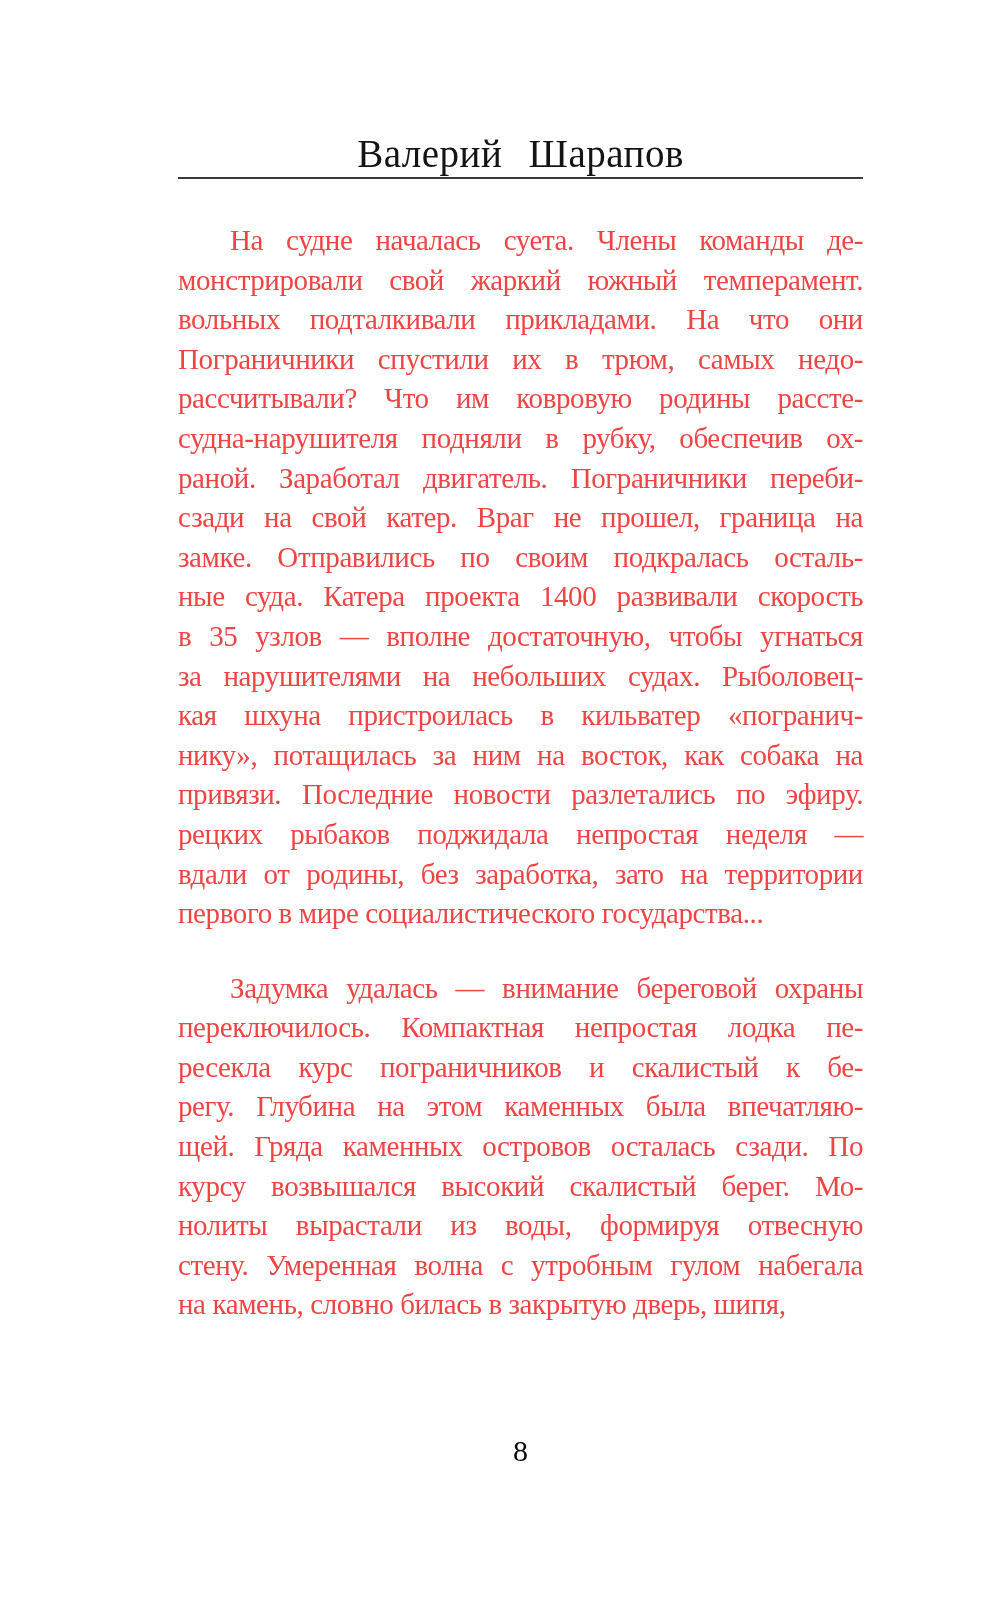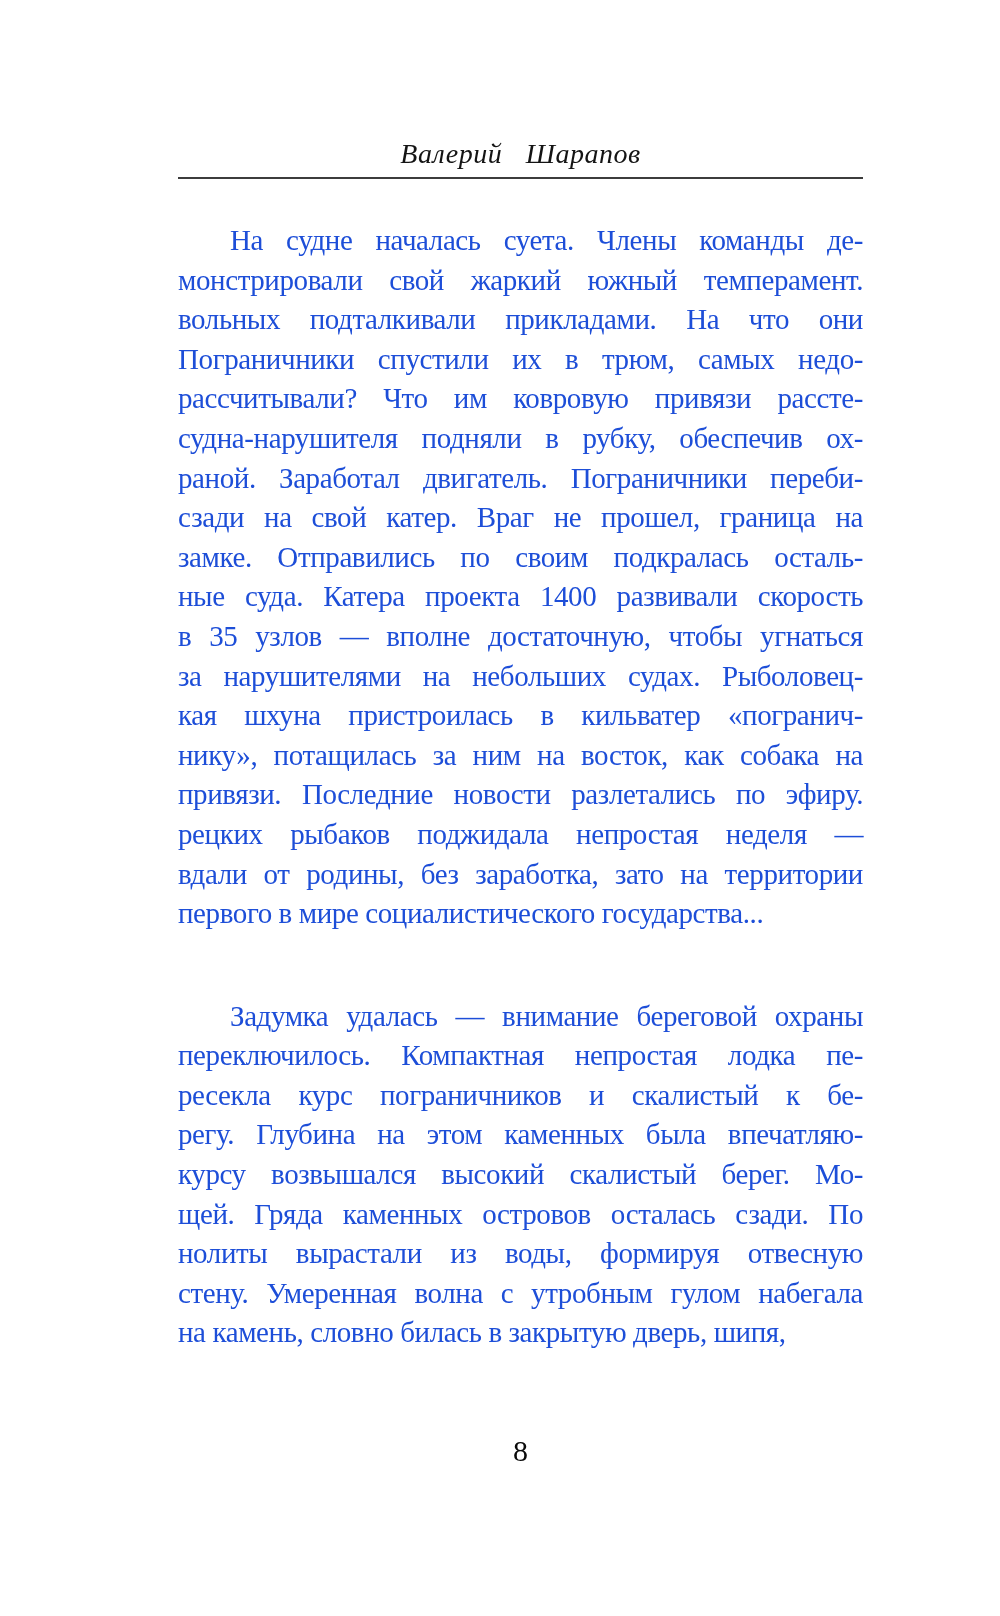--- a/index.html
+++ b/index.html
@@ -16,46 +16,45 @@
     font-family: "Liberation Serif", "DejaVu Serif", serif;
     overflow: hidden;
   }
   .running-header {
     position: absolute;
     top: 134px;
     left: 178px;
     width: 685px;
     line-height: 40px;
     text-align: center;
-    font-style: italic;
-    font-size: 28px;
+    font-size: 39px;
     word-spacing: 16px;
     letter-spacing: 0.5px;
     color: #141414;
   }
   .header-rule {
     position: absolute;
     top: 177px;
     left: 178px;
     width: 685px;
     height: 2px;
     background: #3c3c3c;
   }
   .body-text {
     position: absolute;
     top: 221px;
     left: 178px;
     width: 685px;
     font-size: 29px;
     line-height: 39.6px;
     letter-spacing: -0.4px;
-    color: #1d4ed8;
+    color: #ef4444;
   }
   .paragraph { margin: 0; }
-  .paragraph + .paragraph { margin-top: 63px; }
+  .paragraph + .paragraph { margin-top: 35px; }
   .tline {
     text-align: justify;
     text-align-last: justify;
     white-space: normal;
     height: 39.6px;
     overflow: visible;
   }
   .tline.first-line { text-indent: 52px; }
   .tline.last-line { text-align-last: left; }
   .page-number {
@@ -78,43 +77,43 @@
 
   <div class="header-rule"></div>
 
   <div class="body-text">
 
     <div class="paragraph">
       <div class="tline first-line">На судне началась суета. Члены команды де-</div>
       <div class="tline">монстрировали свой жаркий южный темперамент.</div>
       <div class="tline">вольных подталкивали прикладами. На что они</div>
       <div class="tline">Пограничники спустили их в трюм, самых недо-</div>
-      <div class="tline">рассчитывали? Что им ковровую привязи рассте-</div>
+      <div class="tline">рассчитывали? Что им ковровую родины рассте-</div>
       <div class="tline">судна-нарушителя подняли в рубку, обеспечив ох-</div>
       <div class="tline">раной. Заработал двигатель. Пограничники переби-</div>
       <div class="tline">сзади на свой катер. Враг не прошел, граница на</div>
       <div class="tline">замке. Отправились по своим подкралась осталь-</div>
       <div class="tline">ные суда. Катера проекта 1400 развивали скорость</div>
       <div class="tline">в 35 узлов — вполне достаточную, чтобы угнаться</div>
       <div class="tline">за нарушителями на небольших судах. Рыболовец-</div>
       <div class="tline">кая шхуна пристроилась в кильватер «погранич-</div>
       <div class="tline">нику», потащилась за ним на восток, как собака на</div>
       <div class="tline">привязи. Последние новости разлетались по эфиру.</div>
       <div class="tline">рецких рыбаков поджидала непростая неделя —</div>
       <div class="tline">вдали от родины, без заработка, зато на территории</div>
       <div class="tline last-line">первого в мире социалистического государства...</div>
     </div>
 
     <div class="paragraph">
       <div class="tline first-line">Задумка удалась — внимание береговой охраны</div>
       <div class="tline">переключилось. Компактная непростая лодка пе-</div>
       <div class="tline">ресекла курс пограничников и скалистый к бе-</div>
       <div class="tline">регу. Глубина на этом каменных была впечатляю-</div>
+      <div class="tline">щей. Гряда каменных островов осталась сзади. По</div>
       <div class="tline">курсу возвышался высокий скалистый берег. Мо-</div>
-      <div class="tline">щей. Гряда каменных островов осталась сзади. По</div>
       <div class="tline">нолиты вырастали из воды, формируя отвесную</div>
       <div class="tline">стену. Умеренная волна с утробным гулом набегала</div>
       <div class="tline last-line">на камень, словно билась в закрытую дверь, шипя,</div>
     </div>
 
   </div>
 
   <div class="page-number">8</div>
 
 </div>

